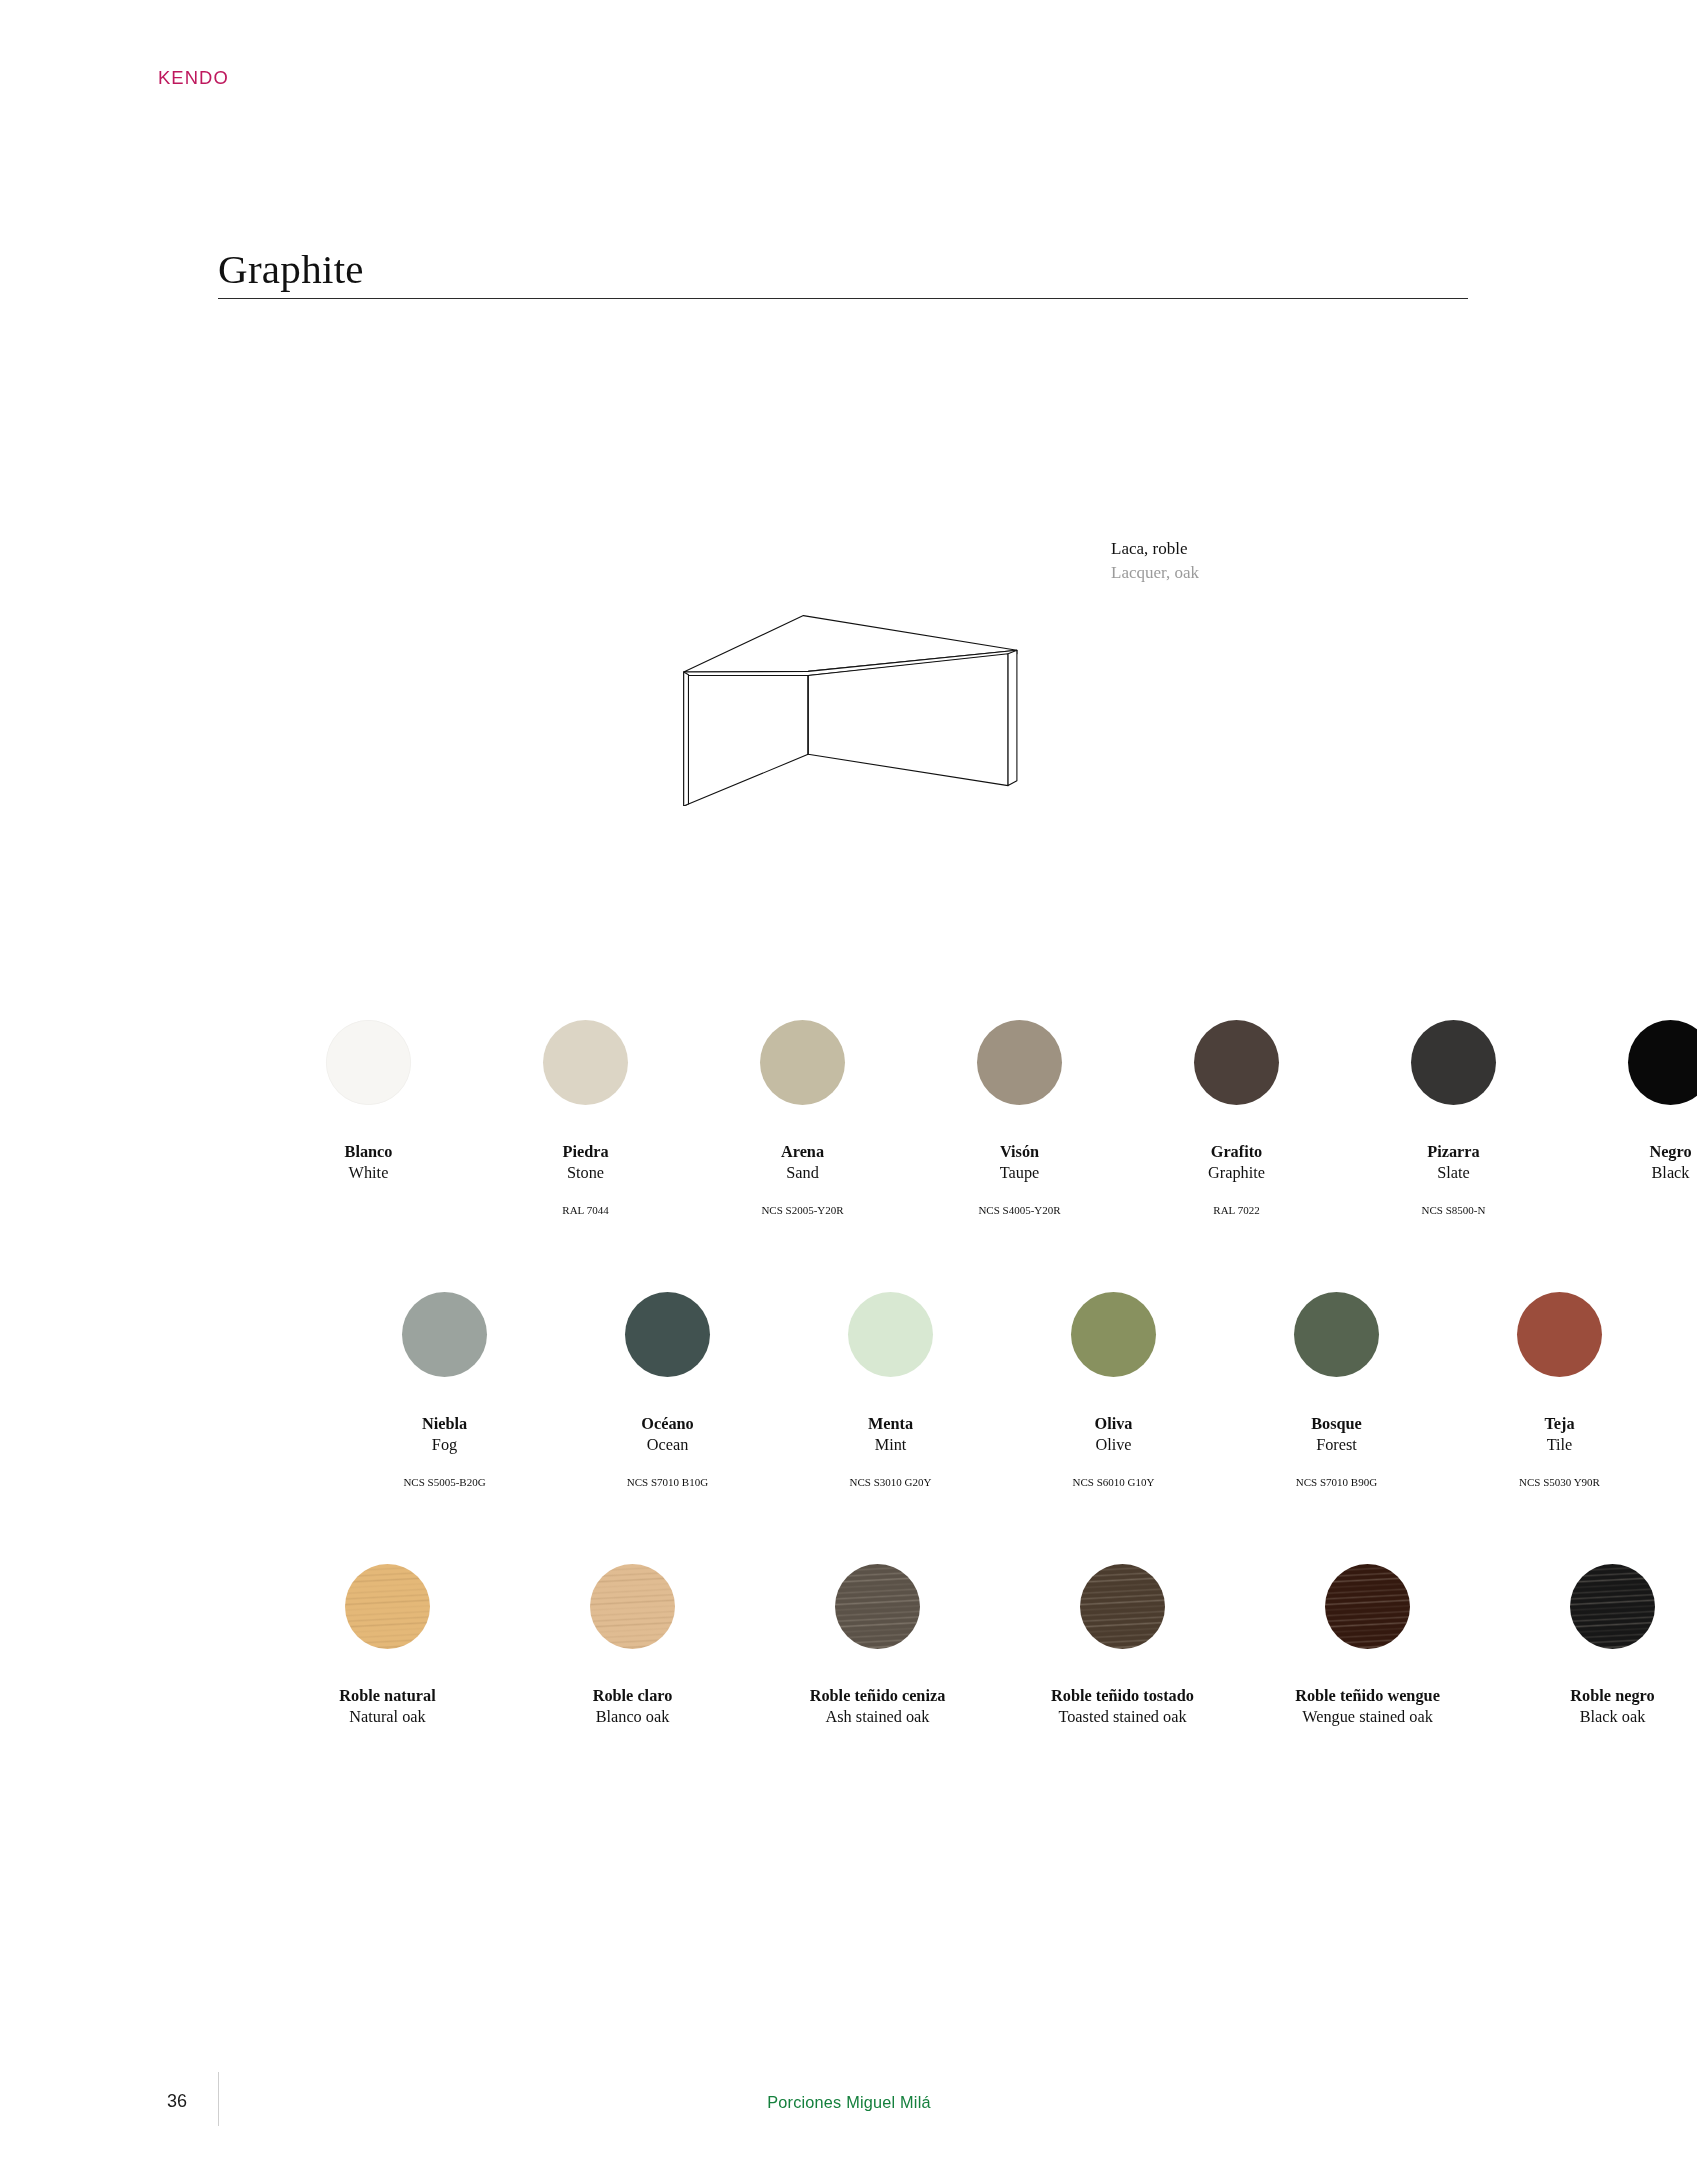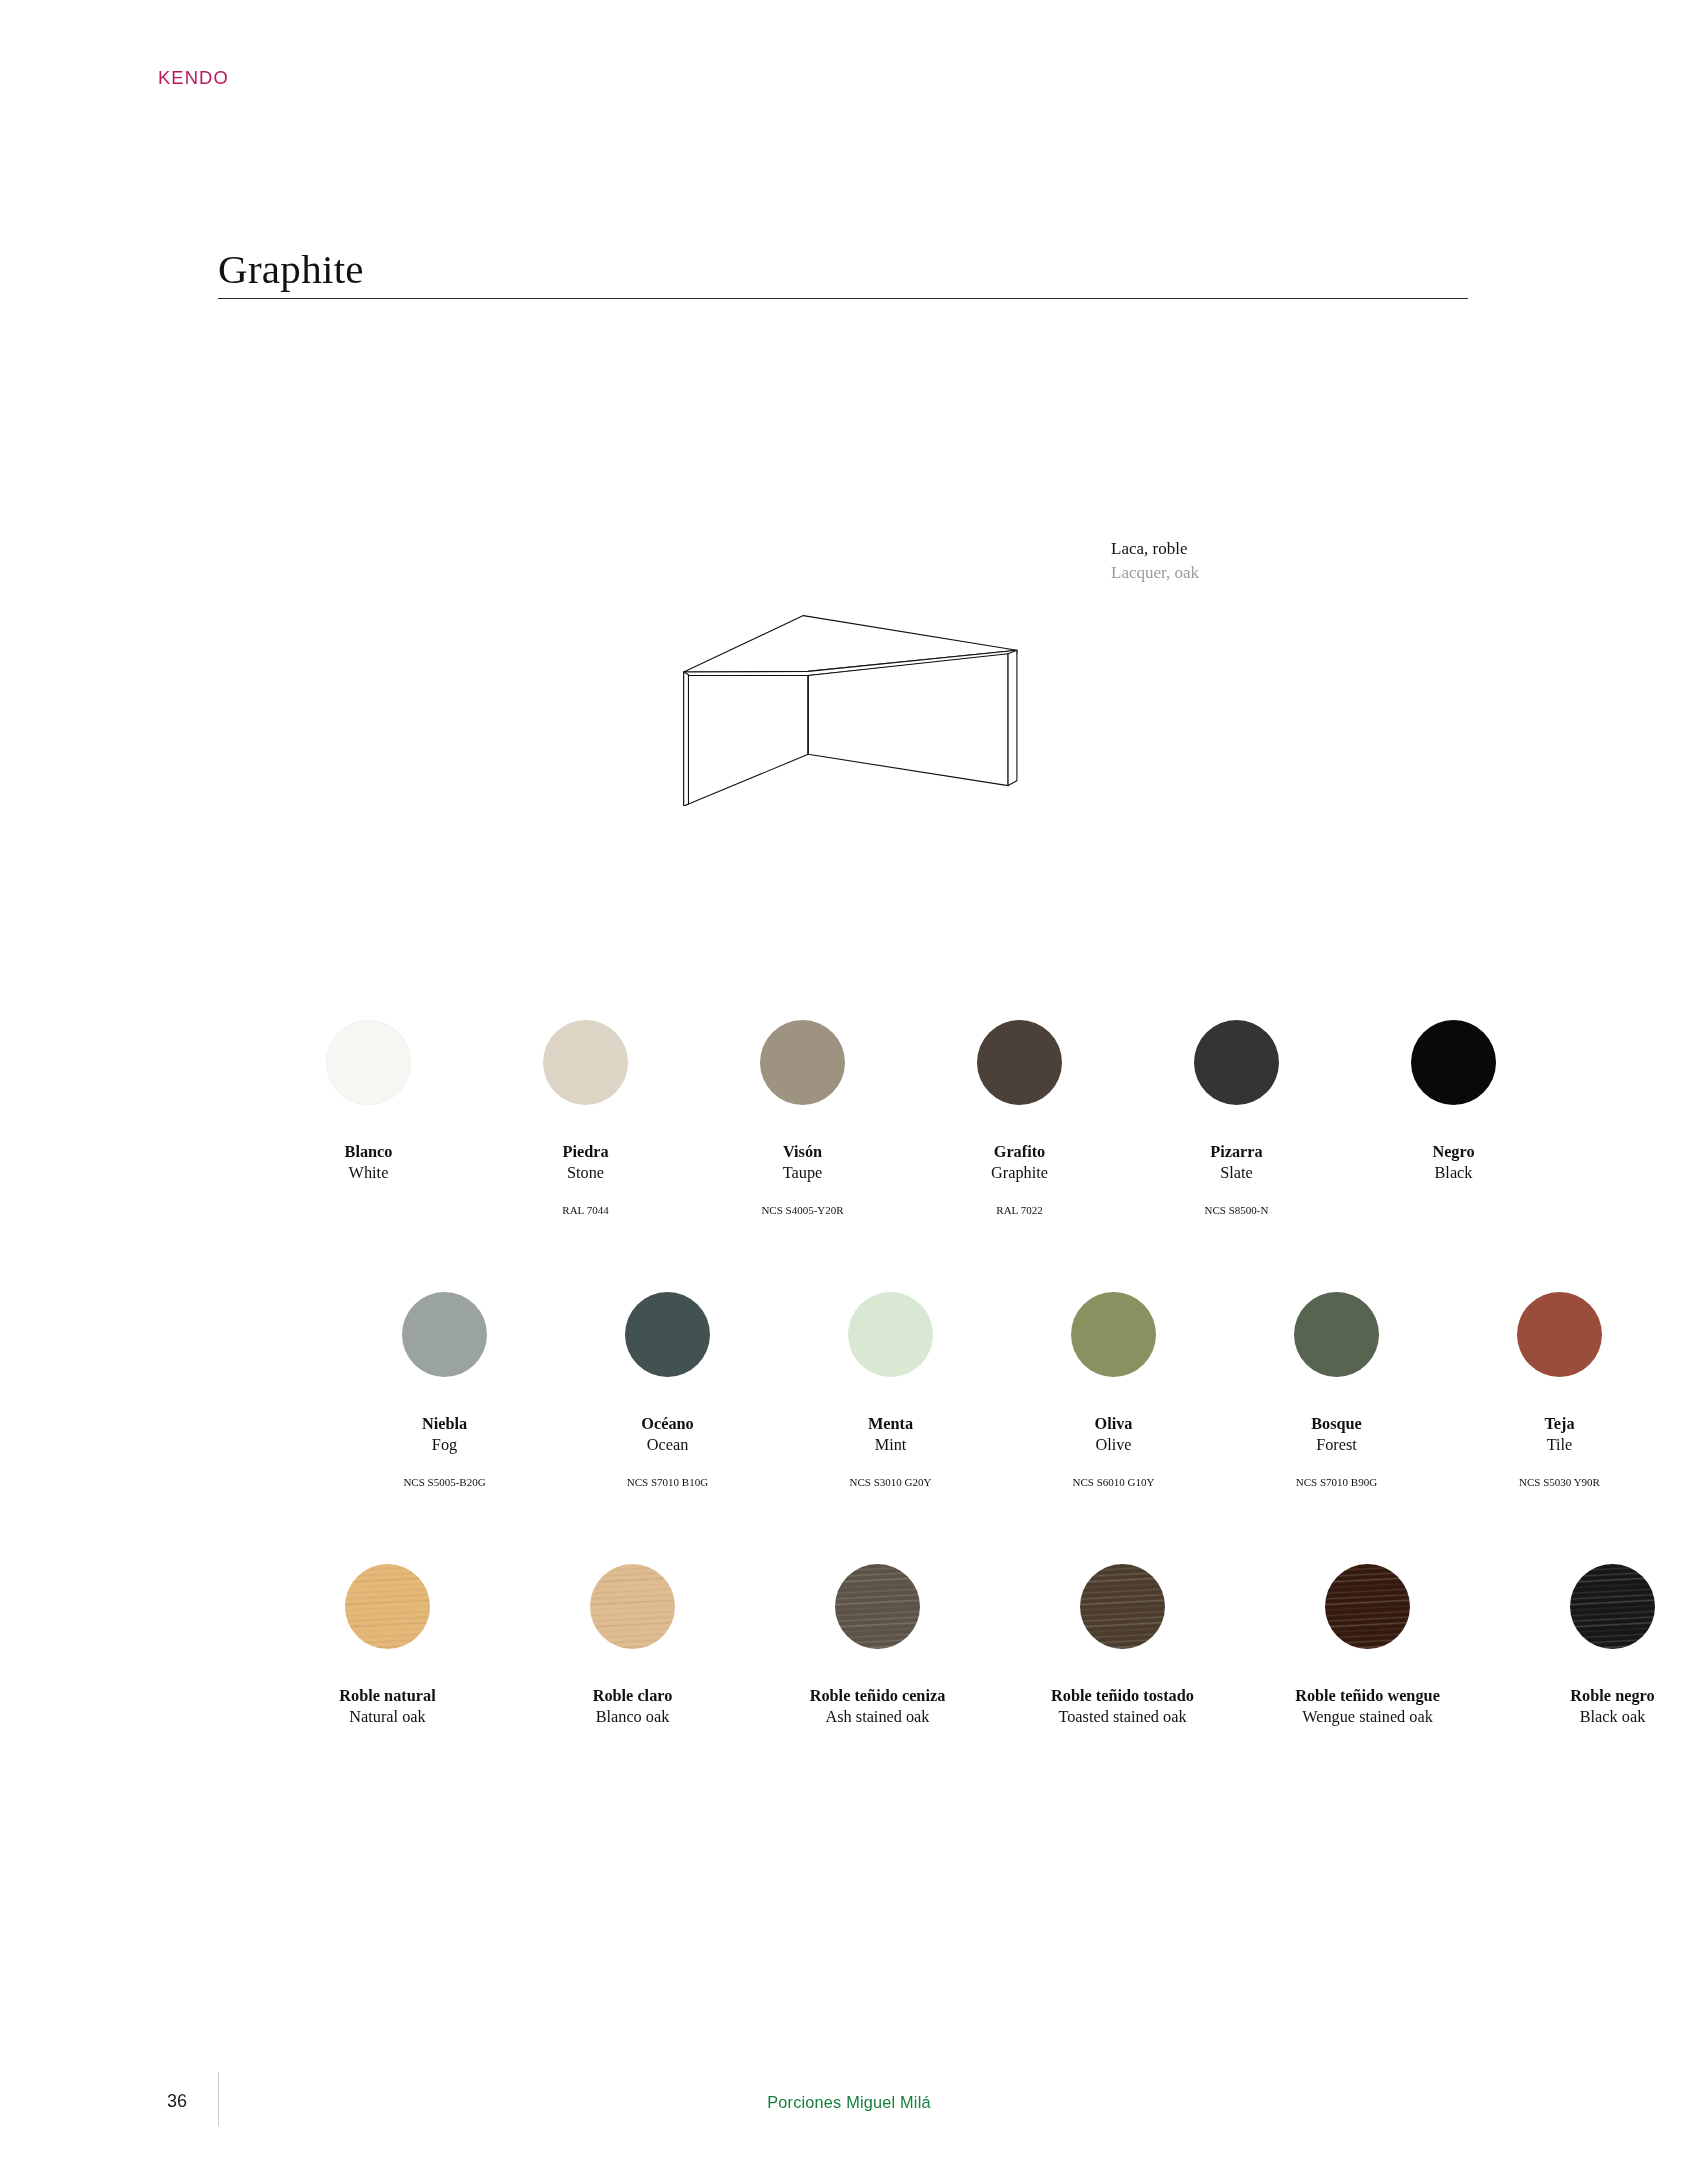--- a/index.html
+++ b/index.html
@@ -212,20 +212,28 @@
     </div>
     <div class="swatch-cell">
       <div class="swatch-dot" style="background: rgb(220, 213, 197);"></div>
       <div class="swatch-labels">
         <span class="swatch-es">Piedra</span>
         <span class="swatch-en">Stone</span>
         <span class="swatch-code">RAL 7044</span>
       </div>
     </div>
     <div class="swatch-cell">
+      <div class="swatch-dot" style="background: rgb(196, 188, 163);"></div>
+      <div class="swatch-labels">
+        <span class="swatch-es">Arena</span>
+        <span class="swatch-en">Sand</span>
+        <span class="swatch-code">NCS S2005-Y20R</span>
+      </div>
+    </div>
+    <div class="swatch-cell">
       <div class="swatch-dot" style="background: rgb(158, 146, 129);"></div>
       <div class="swatch-labels">
         <span class="swatch-es">Visón</span>
         <span class="swatch-en">Taupe</span>
         <span class="swatch-code">NCS S4005-Y20R</span>
       </div>
     </div>
     <div class="swatch-cell">
       <div class="swatch-dot" style="background: rgb(76, 64, 58);"></div>
       <div class="swatch-labels">

